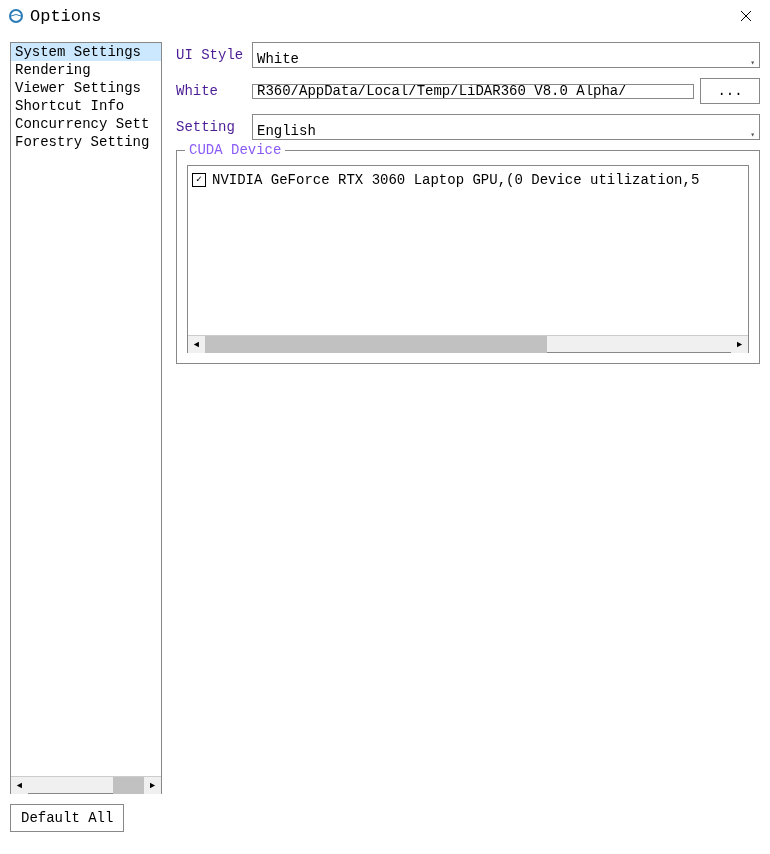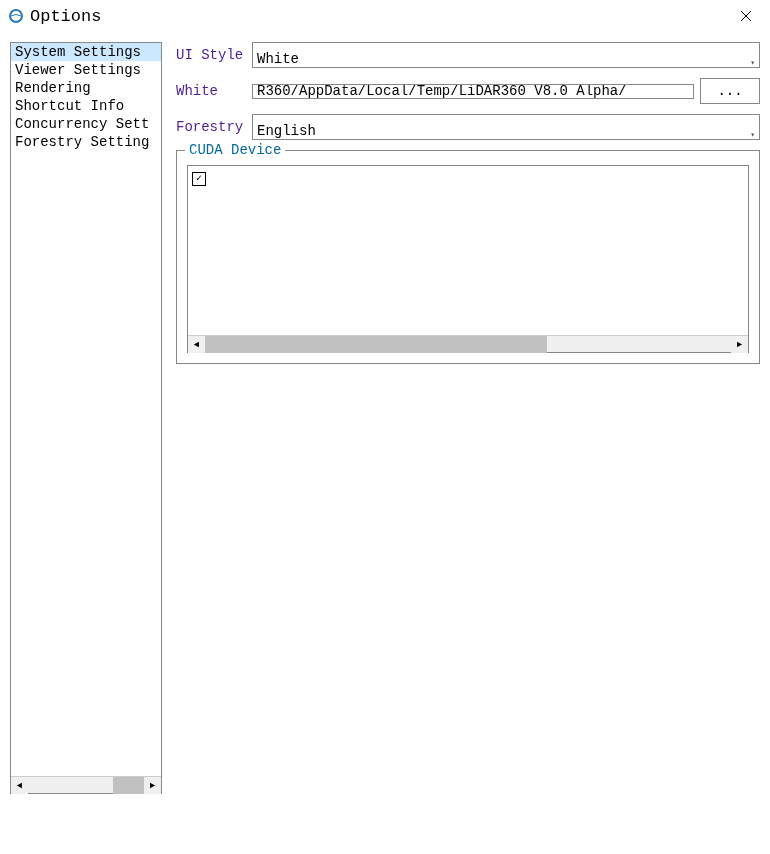--- a/index.html
+++ b/index.html
@@ -165,21 +165,21 @@
       margin-top: 3px;
       padding: 10px;
       position: relative;
     }
     .fieldset-label {
       position: absolute;
       top: -9px;
       left: 8px;
       background: #fff;
       padding: 0 4px;
-      color: #0369a1;
+      color: #8b5cf6;
       font-family: Liberation Mono, monospace;
     }
     .cuda-box {
       border: 1px solid #888;
       height: 188px;
       margin-top: 4px;
       position: relative;
       background: #fff;
       display: flex;
       flex-direction: column;
@@ -249,22 +249,22 @@
       <line x1="1" y1="1" x2="11" y2="11" stroke="#000" stroke-width="1"></line>
       <line x1="11" y1="1" x2="1" y2="11" stroke="#000" stroke-width="1"></line>
     </svg>
   </div>
 </div>
 
 <div class="content">
   <div class="sidebar">
     <div class="sidebar-list">
       <div class="sidebar-item selected">System Settings</div>
+      <div class="sidebar-item">Rendering</div>
       <div class="sidebar-item">Viewer Settings</div>
-      <div class="sidebar-item">Rendering</div>
       <div class="sidebar-item">Shortcut Info</div>
       <div class="sidebar-item">Concurrency Sett</div>
       <div class="sidebar-item">Forestry Setting</div>
     </div>
     <div class="sidebar-scrollbar">
       <div class="sb-arrow">◄</div>
       <div class="sb-track">
         <div class="sb-thumb" style="left:73%;width:27%;"></div>
       </div>
       <div class="sb-arrow">►</div>
@@ -281,41 +281,43 @@
     </div>
 
     <div class="form-row">
       <span class="form-label">White</span>
       <input class="form-input" style="text-align: left; direction: ltr;" value="R360/AppData/Local/Temp/LiDAR360 V8.0 Alpha/">
       <div class="btn-small wide">...</div>
     </div>
 
 
     <div class="form-row">
-      <span class="form-label">Forestry</span>
+      <span class="form-label">Setting</span>
       <div class="form-combo">
         <span>English</span>
         <span class="combo-arrow">▾</span>
       </div>
     </div>
 
     <div class="fieldset">
       <span class="fieldset-label">CUDA Device</span>
       <div class="cuda-box">
         <div class="cuda-content">
           <div class="cuda-item">
             <span class="cuda-checkbox">✓</span>
+            <span>NVIDIA GeForce RTX 3060 Laptop GPU,(0 Device utilization,5</span>
           </div>
         </div>
         <div class="cuda-scrollbar">
           <div class="sb-arrow">◄</div>
           <div class="sb-track">
             <div class="sb-thumb" style="left:0;width:65%;"></div>
           </div>
           <div class="sb-arrow">►</div>
         </div>
       </div>
     </div>
   </div>
 </div>
 
 <div class="footer">
+  <div class="btn btn-default">Default All</div>
 </div>
 
 </body></html>

